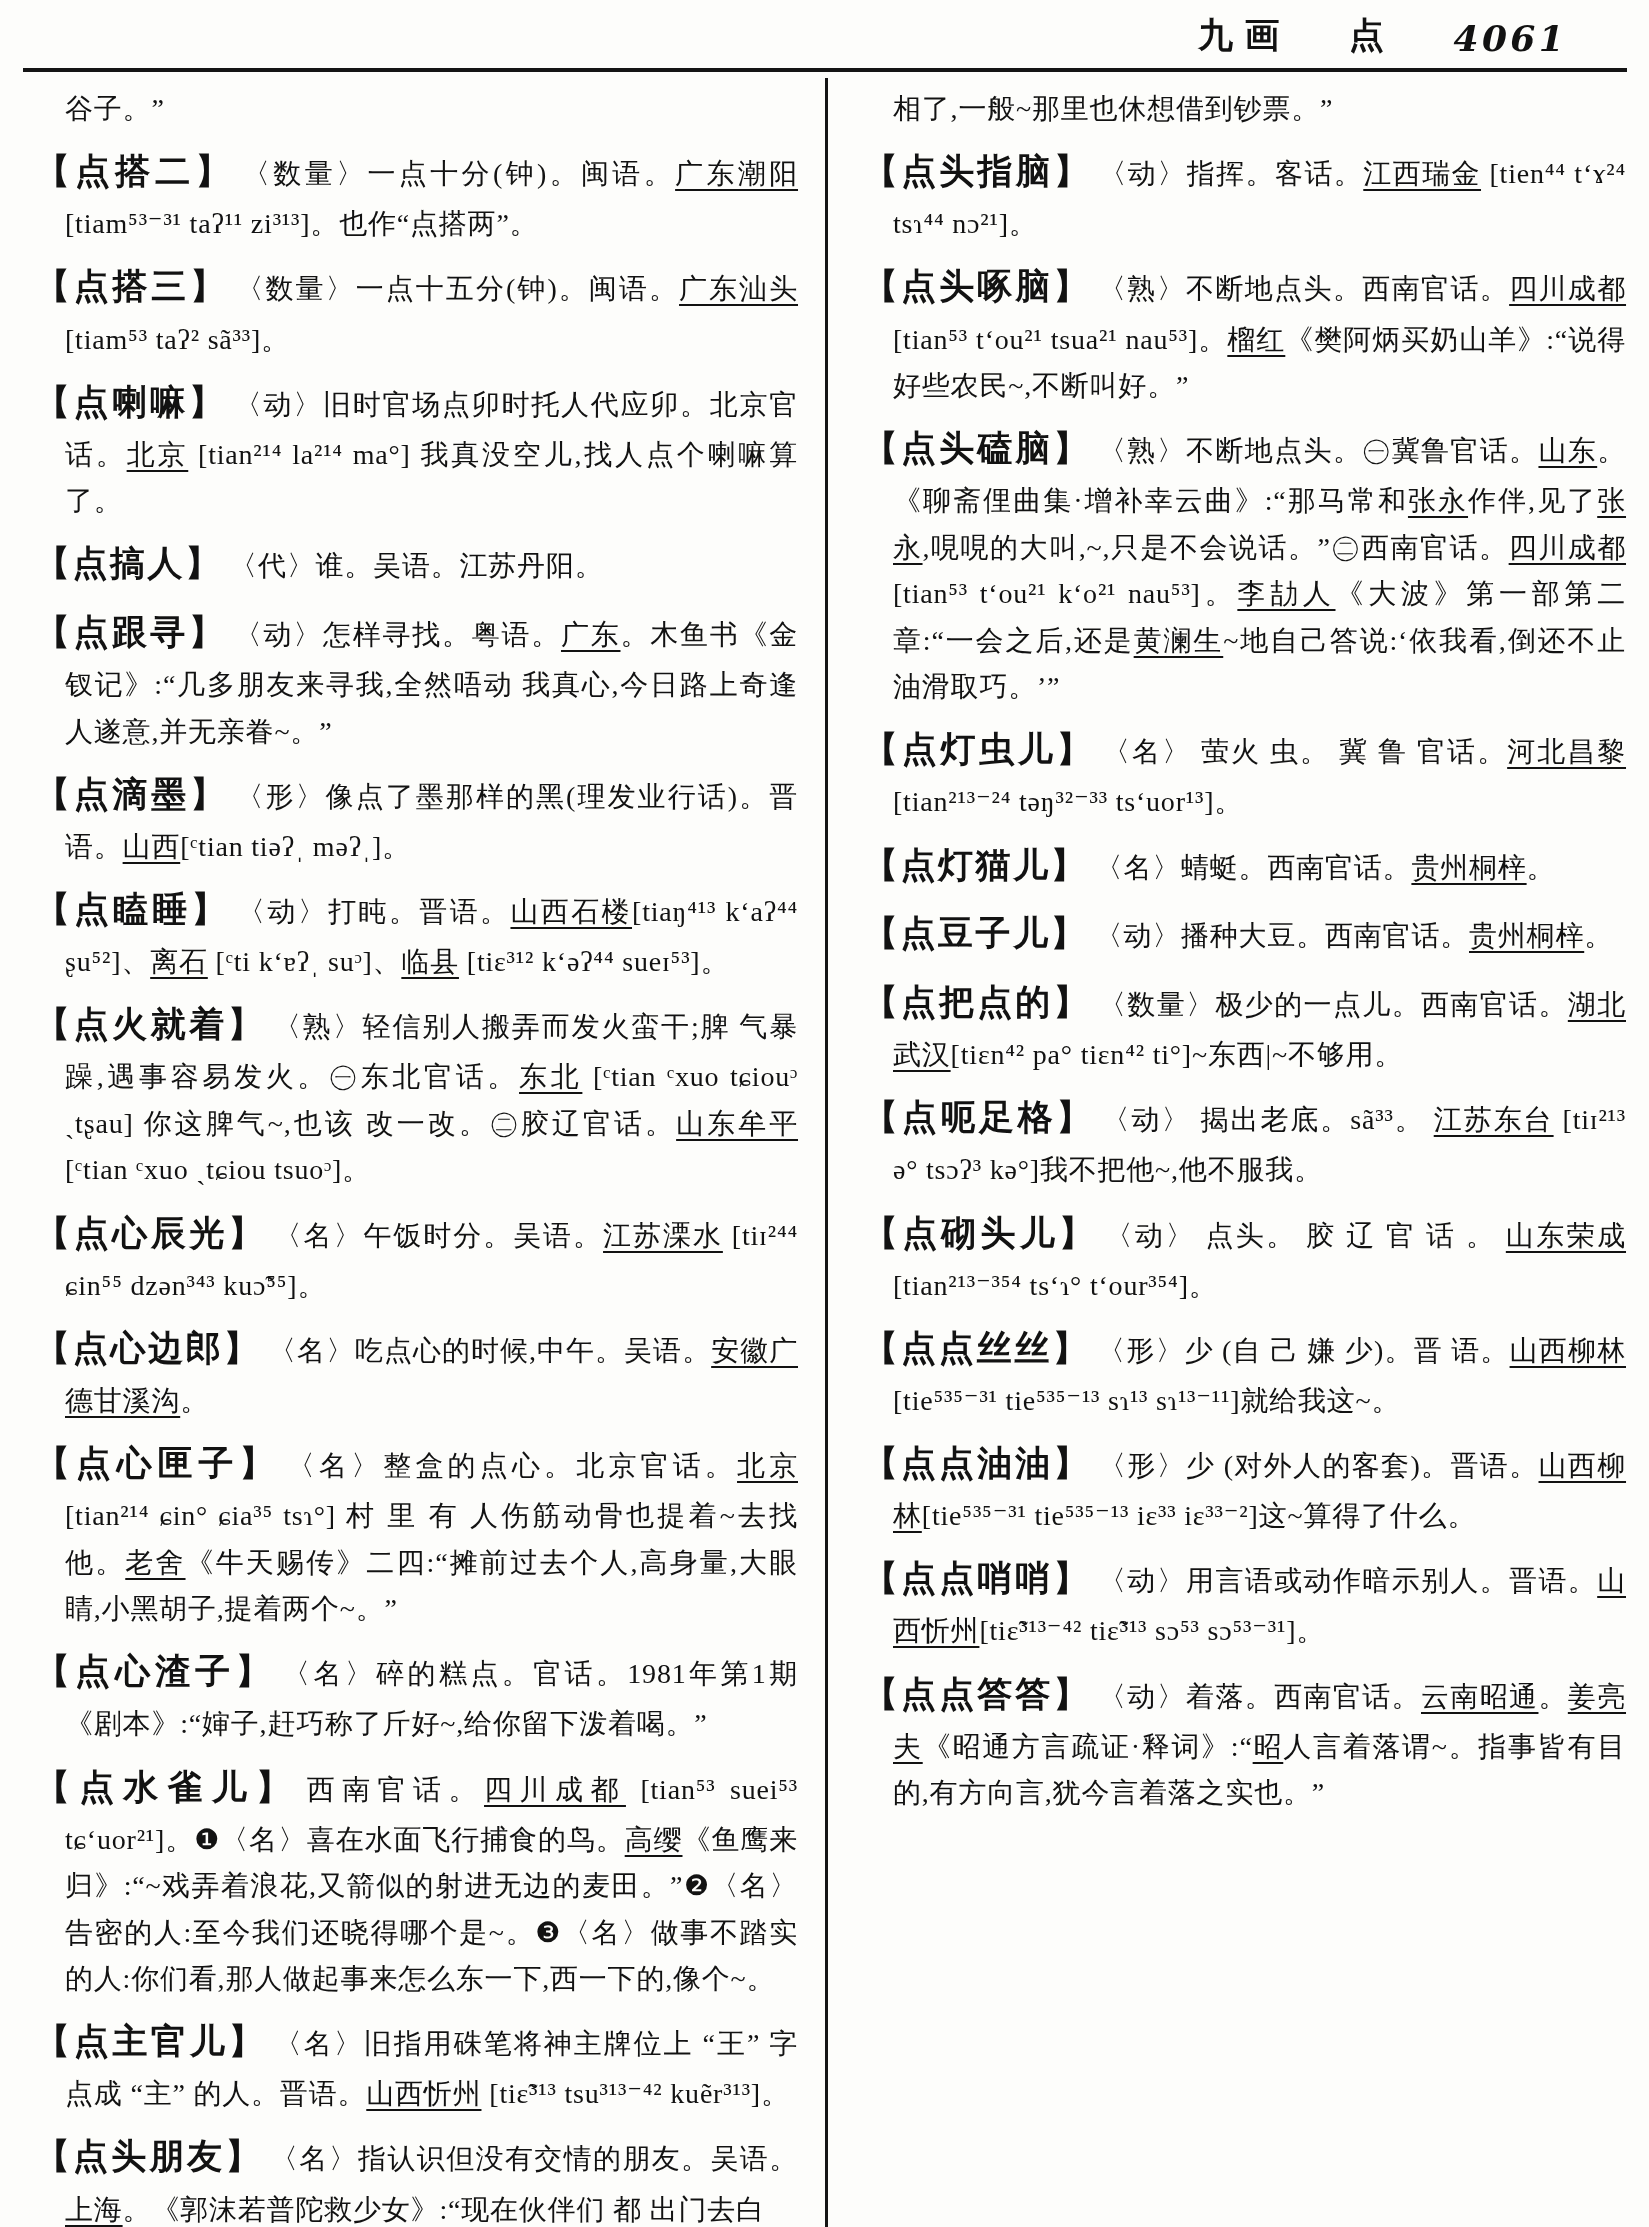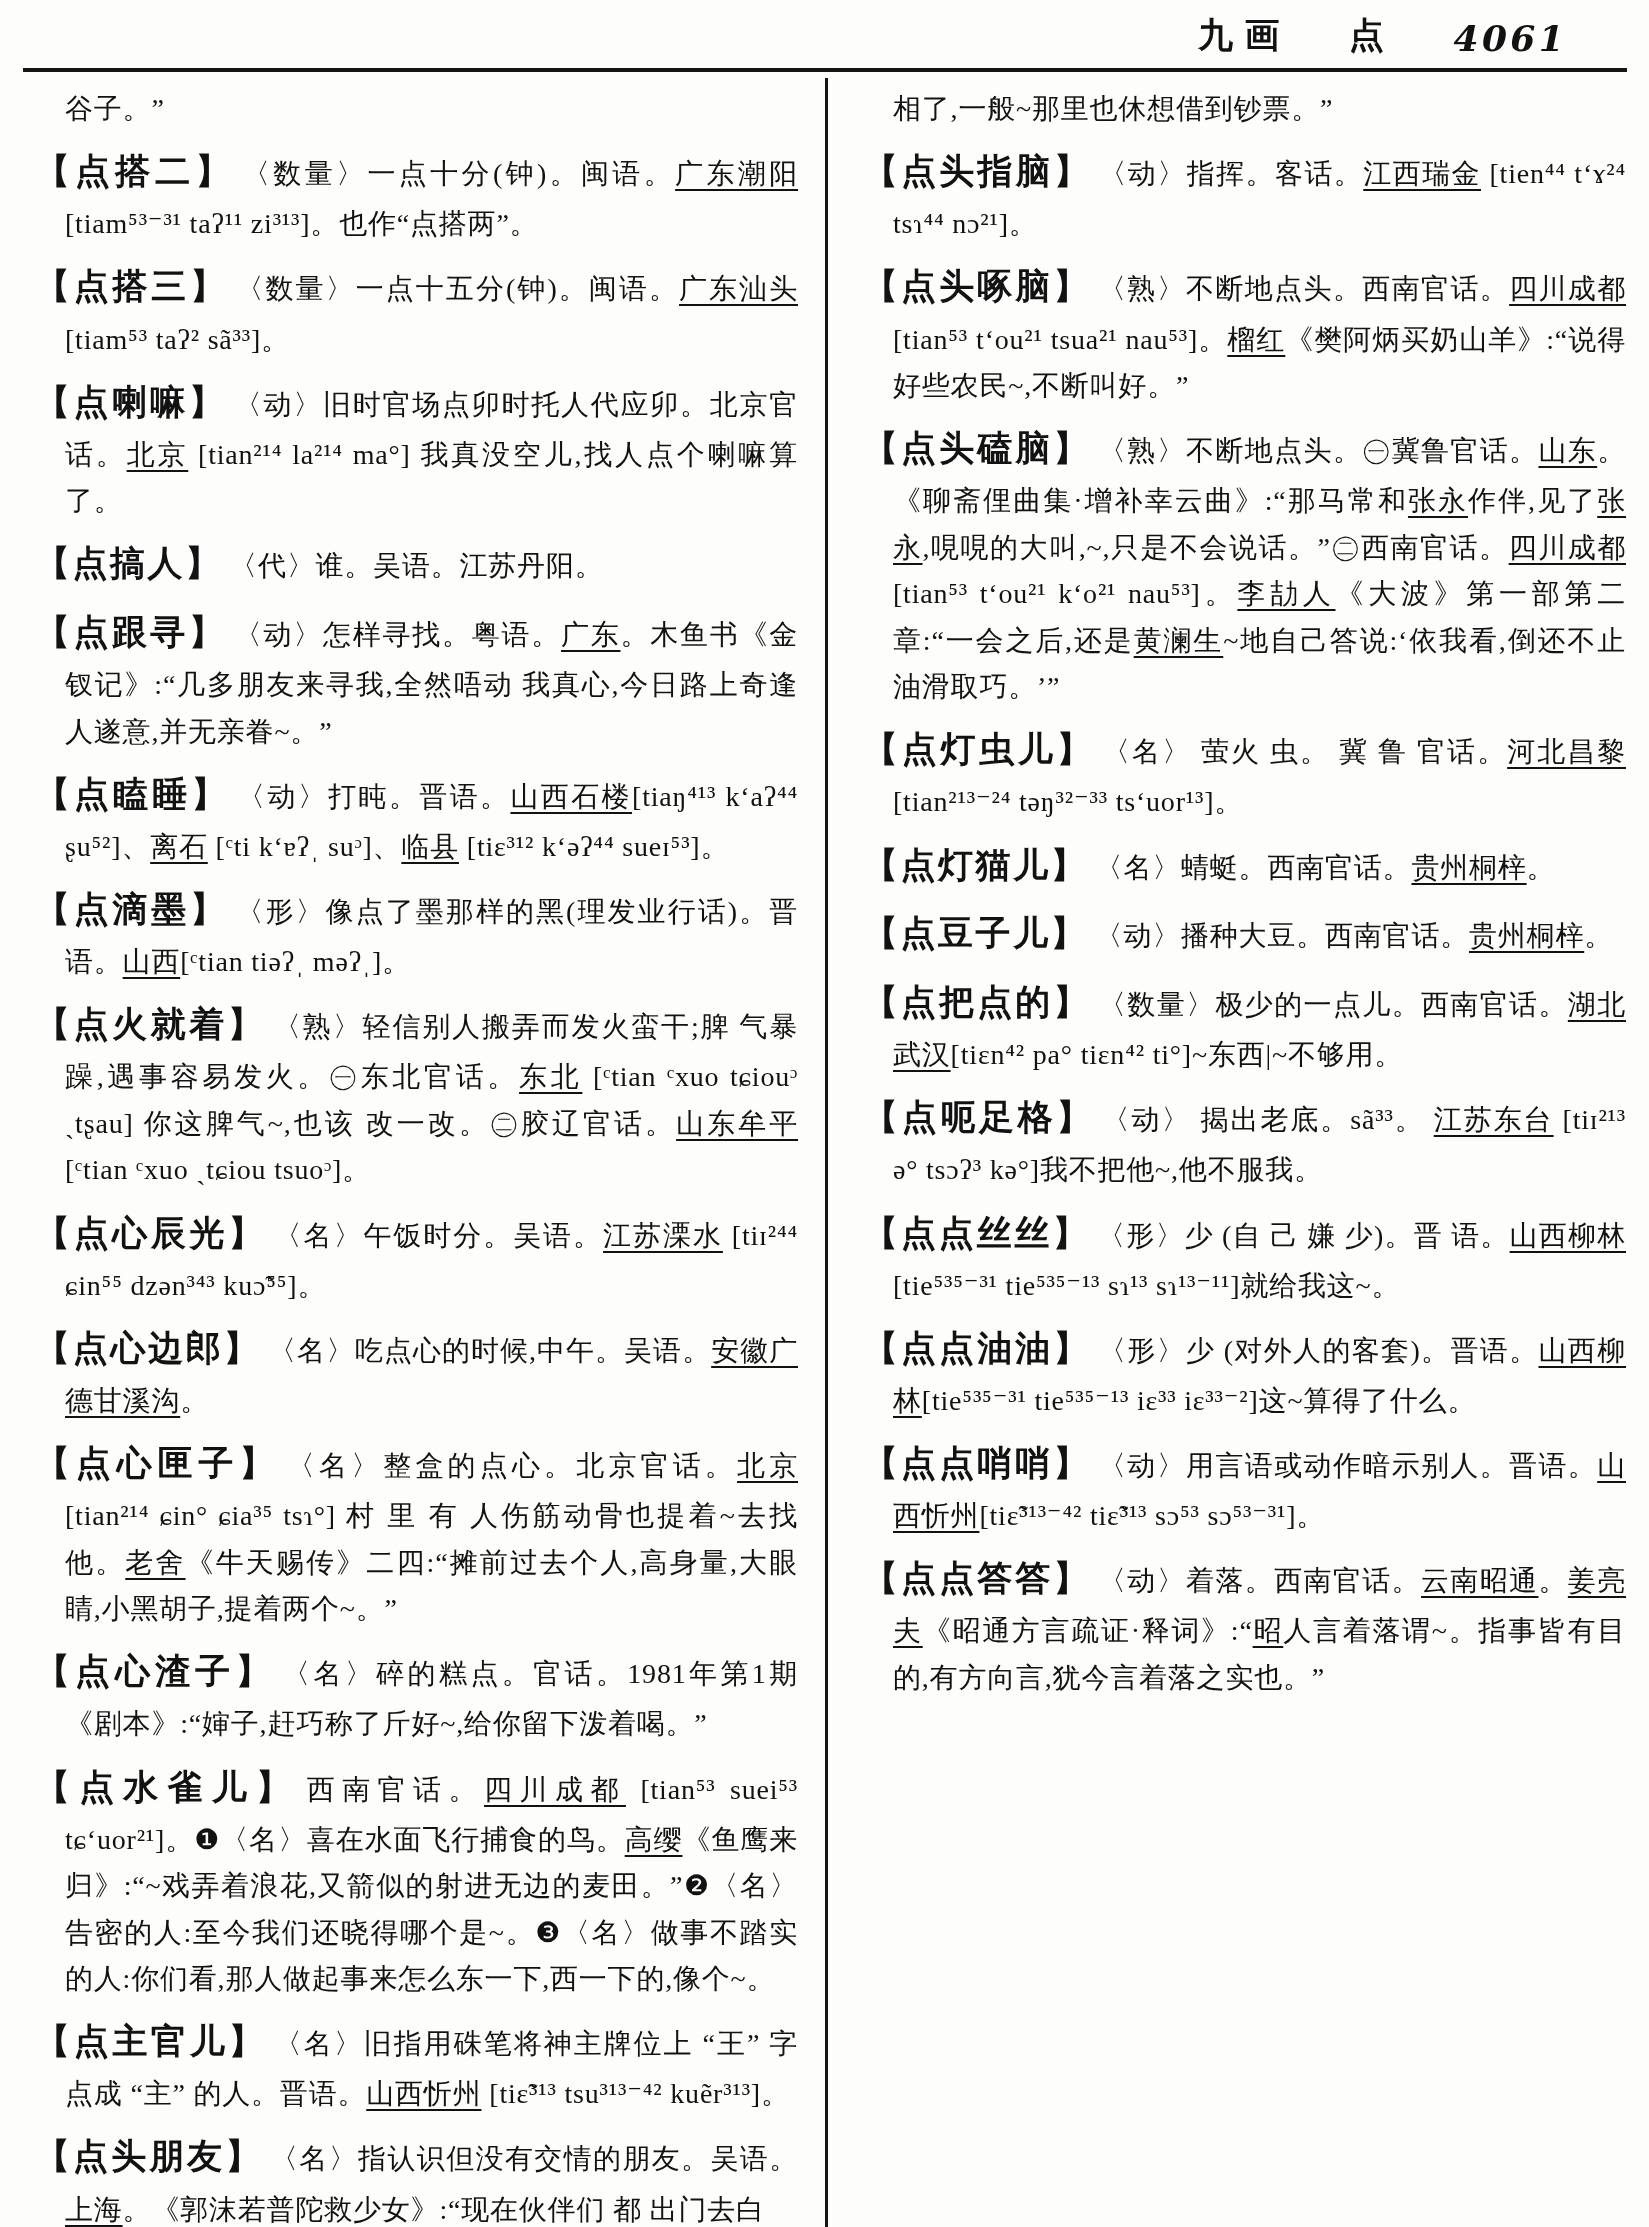--- a/index.html
+++ b/index.html
@@ -64,40 +64,41 @@
   </div>
   <div class="head-rule"></div>
   <div class="col-divider"></div>
   <div class="column left">
       <p class="entry cont"><span>谷子。”</span></p>
       <p class="entry"><span class="headword">【点搭二】</span><span>〈数量〉一点十分(钟)。闽语。</span><span class="u">广东潮阳</span><span> [tiam⁵³⁻³¹ taʔ¹¹ zi³¹³]。也作“点搭两”。</span></p>
       <p class="entry"><span class="headword">【点搭三】</span><span>〈数量〉一点十五分(钟)。闽语。</span><span class="u">广东汕头</span><span> [tiam⁵³ taʔ² sã³³]。</span></p>
       <p class="entry"><span class="headword">【点喇嘛】</span><span>〈动〉旧时官场点卯时托人代应卯。北京官话。</span><span class="u">北京</span><span> [tian²¹⁴ la²¹⁴ ma°] 我真没空儿,找人点个喇嘛算了。</span></p>
       <p class="entry"><span class="headword">【点搞人】</span><span>〈代〉谁。吴语。江苏丹阳。</span></p>
       <p class="entry"><span class="headword">【点跟寻】</span><span>〈动〉怎样寻找。粤语。</span><span class="u">广东</span><span>。木鱼书《金钗记》:“几多朋友来寻我,全然唔动 我真心,今日路上奇逢人遂意,并无亲眷~。”</span></p>
+      <p class="entry"><span class="headword">【点滴墨】</span><span>〈形〉像点了墨那样的黑(理发业行话)。晋语。</span><span class="u">山西</span><span>[ᶜtian tiəʔˌ məʔˌ]。</span></p>
       <p class="entry"><span class="headword">【点瞌睡】</span><span>〈动〉打盹。晋语。</span><span class="u">山西石楼</span><span>[tiaŋ⁴¹³ k‘aʔ⁴⁴ ʂu⁵²]、</span><span class="u">离石</span><span> [ᶜti k‘ɐʔˌ suᵓ]、</span><span class="u">临县</span><span> [tiɛ³¹² k‘əʔ⁴⁴ sueɪ⁵³]。</span></p>
-      <p class="entry"><span class="headword">【点滴墨】</span><span>〈形〉像点了墨那样的黑(理发业行话)。晋语。</span><span class="u">山西</span><span>[ᶜtian tiəʔˌ məʔˌ]。</span></p>
       <p class="entry"><span class="headword">【点火就着】</span><span>〈熟〉轻信别人搬弄而发火蛮干;脾 气暴躁,遇事容易发火。㊀东北官话。</span><span class="u">东北</span><span> [ᶜtian ᶜxuo tɕiouᵓ ˎtʂau] 你这脾气~,也该 改一改。㊁胶辽官话。</span><span class="u">山东牟平</span><span> [ᶜtian ᶜxuo ˎtɕiou tsuoᵓ]。</span></p>
       <p class="entry"><span class="headword">【点心辰光】</span><span>〈名〉午饭时分。吴语。</span><span class="u">江苏溧水</span><span> [tiɪ²⁴⁴ ɕin⁵⁵ dzən³⁴³ kuɔ̃⁵⁵]。</span></p>
       <p class="entry"><span class="headword">【点心边郎】</span><span>〈名〉吃点心的时候,中午。吴语。</span><span class="u">安徽广德甘溪沟</span><span>。</span></p>
       <p class="entry"><span class="headword">【点心匣子】</span><span>〈名〉整盒的点心。北京官话。</span><span class="u">北京</span><span>[tian²¹⁴ ɕin° ɕia³⁵ tsɿ°] 村 里 有 人伤筋动骨也提着~去找他。</span><span class="u">老舍</span><span>《牛天赐传》二四:“摊前过去个人,高身量,大眼睛,小黑胡子,提着两个~。”</span></p>
       <p class="entry"><span class="headword">【点心渣子】</span><span>〈名〉碎的糕点。官话。1981年第1期《剧本》:“婶子,赶巧称了斤好~,给你留下泼着喝。”</span></p>
       <p class="entry"><span class="headword">【点水雀儿】</span><span>西南官话。</span><span class="u">四川成都</span><span> [tian⁵³ suei⁵³ tɕ‘uor²¹]。❶〈名〉喜在水面飞行捕食的鸟。</span><span class="u">高缨</span><span>《鱼鹰来归》:“~戏弄着浪花,又箭似的射进无边的麦田。”❷〈名〉告密的人:至今我们还晓得哪个是~。❸〈名〉做事不踏实的人:你们看,那人做起事来怎么东一下,西一下的,像个~。</span></p>
       <p class="entry"><span class="headword">【点主官儿】</span><span>〈名〉旧指用硃笔将神主牌位上 “王” 字点成 “主” 的人。晋语。</span><span class="u">山西忻州</span><span> [tiɛ̃³¹³ tsu³¹³⁻⁴² kuẽr³¹³]。</span></p>
       <p class="entry"><span class="headword">【点头朋友】</span><span>〈名〉指认识但没有交情的朋友。吴语。</span><span class="u">上海</span><span>。《郭沫若普陀救少女》:“现在伙伴们 都 出门去白</span></p>
     </div>
   <div class="column right">
       <p class="entry cont"><span>相了,一般~那里也休想借到钞票。”</span></p>
       <p class="entry"><span class="headword">【点头指脑】</span><span>〈动〉指挥。客话。</span><span class="u">江西瑞金</span><span>  [tien⁴⁴ t‘ɤ²⁴ tsɿ⁴⁴ nɔ²¹]。</span></p>
       <p class="entry"><span class="headword">【点头啄脑】</span><span>〈熟〉不断地点头。西南官话。</span><span class="u">四川成都</span><span> [tian⁵³ t‘ou²¹ tsua²¹ nau⁵³]。</span><span class="u">榴红</span><span>《樊阿炳买奶山羊》:“说得好些农民~,不断叫好。”</span></p>
       <p class="entry"><span class="headword">【点头磕脑】</span><span>〈熟〉不断地点头。㊀冀鲁官话。</span><span class="u">山东</span><span>。《聊斋俚曲集·增补幸云曲》:“那马常和</span><span class="u">张永</span><span>作伴,见了</span><span class="u">张永</span><span>,哯哯的大叫,~,只是不会说话。”㊁西南官话。</span><span class="u">四川成都</span><span> [tian⁵³ t‘ou²¹ k‘o²¹ nau⁵³]。</span><span class="u">李劼人</span><span>《大波》第一部第二章:“一会之后,还是</span><span class="u">黄澜生</span><span>~地自己答说:‘依我看,倒还不止油滑取巧。’”</span></p>
       <p class="entry"><span class="headword">【点灯虫儿】</span><span>〈名〉 萤火 虫。 冀 鲁 官话。</span><span class="u">河北昌黎</span><span>[tian²¹³⁻²⁴ təŋ³²⁻³³ ts‘uor¹³]。</span></p>
       <p class="entry"><span class="headword">【点灯猫儿】</span><span>〈名〉蜻蜓。西南官话。</span><span class="u">贵州桐梓</span><span>。</span></p>
       <p class="entry"><span class="headword">【点豆子儿】</span><span>〈动〉播种大豆。西南官话。</span><span class="u">贵州桐梓</span><span>。</span></p>
       <p class="entry"><span class="headword">【点把点的】</span><span>〈数量〉极少的一点儿。西南官话。</span><span class="u">湖北武汉</span><span>[tiɛn⁴² pa° tiɛn⁴² ti°]~东西|~不够用。</span></p>
       <p class="entry"><span class="headword">【点呃足格】</span><span>〈动〉 揭出老底。sã³³。 </span><span class="u">江苏东台</span><span> [tiɪ²¹³ ə° tsɔʔ³ kə°]我不把他~,他不服我。</span></p>
+      <p class="entry"><span class="headword">【点砌头儿】</span><span>〈动〉 点头。  胶 辽 官 话 。 </span><span class="u">山东荣成</span><span> [tian²¹³⁻³⁵⁴ ts‘ɿ° t‘our³⁵⁴]。</span></p>
       <p class="entry"><span class="headword">【点点丝丝】</span><span>〈形〉少 (自 己 嫌 少)。晋 语。</span><span class="u">山西柳林</span><span>[tie⁵³⁵⁻³¹ tie⁵³⁵⁻¹³ sɿ¹³ sɿ¹³⁻¹¹]就给我这~。</span></p>
       <p class="entry"><span class="headword">【点点油油】</span><span>〈形〉少 (对外人的客套)。晋语。</span><span class="u">山西柳林</span><span>[tie⁵³⁵⁻³¹ tie⁵³⁵⁻¹³ iɛ³³ iɛ³³⁻²]这~算得了什么。</span></p>
       <p class="entry"><span class="headword">【点点哨哨】</span><span>〈动〉用言语或动作暗示别人。晋语。</span><span class="u">山西忻州</span><span>[tiɛ̃³¹³⁻⁴² tiɛ̃³¹³ sɔ⁵³ sɔ⁵³⁻³¹]。</span></p>
       <p class="entry"><span class="headword">【点点答答】</span><span>〈动〉着落。西南官话。</span><span class="u">云南昭通</span><span>。</span><span class="u">姜亮夫</span><span>《昭通方言疏证·释词》:“</span><span class="u">昭</span><span>人言着落谓~。指事皆有目的,有方向言,犹今言着落之实也。”</span></p>
     </div>
 </div>
 
 
 </body></html>

